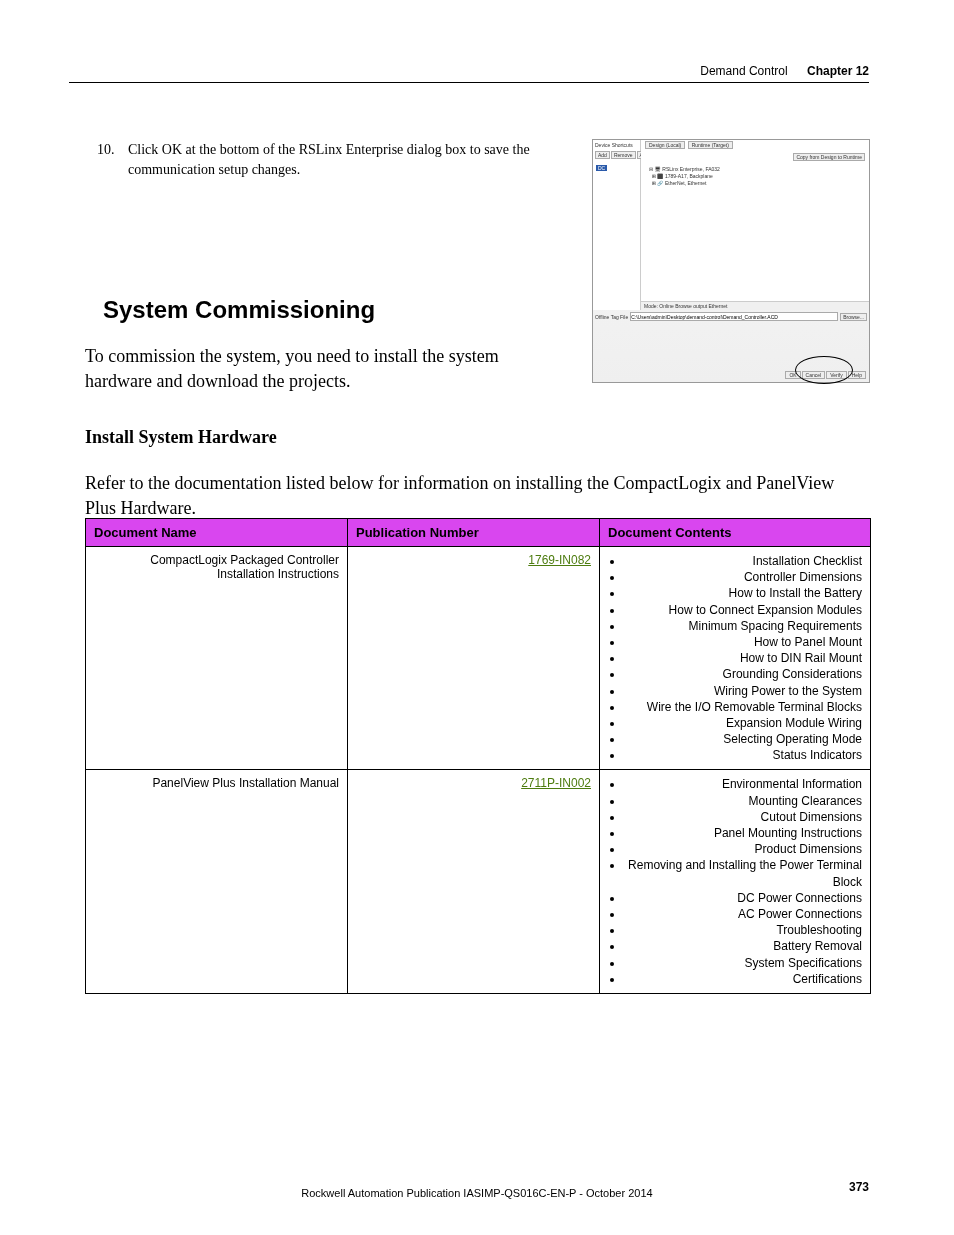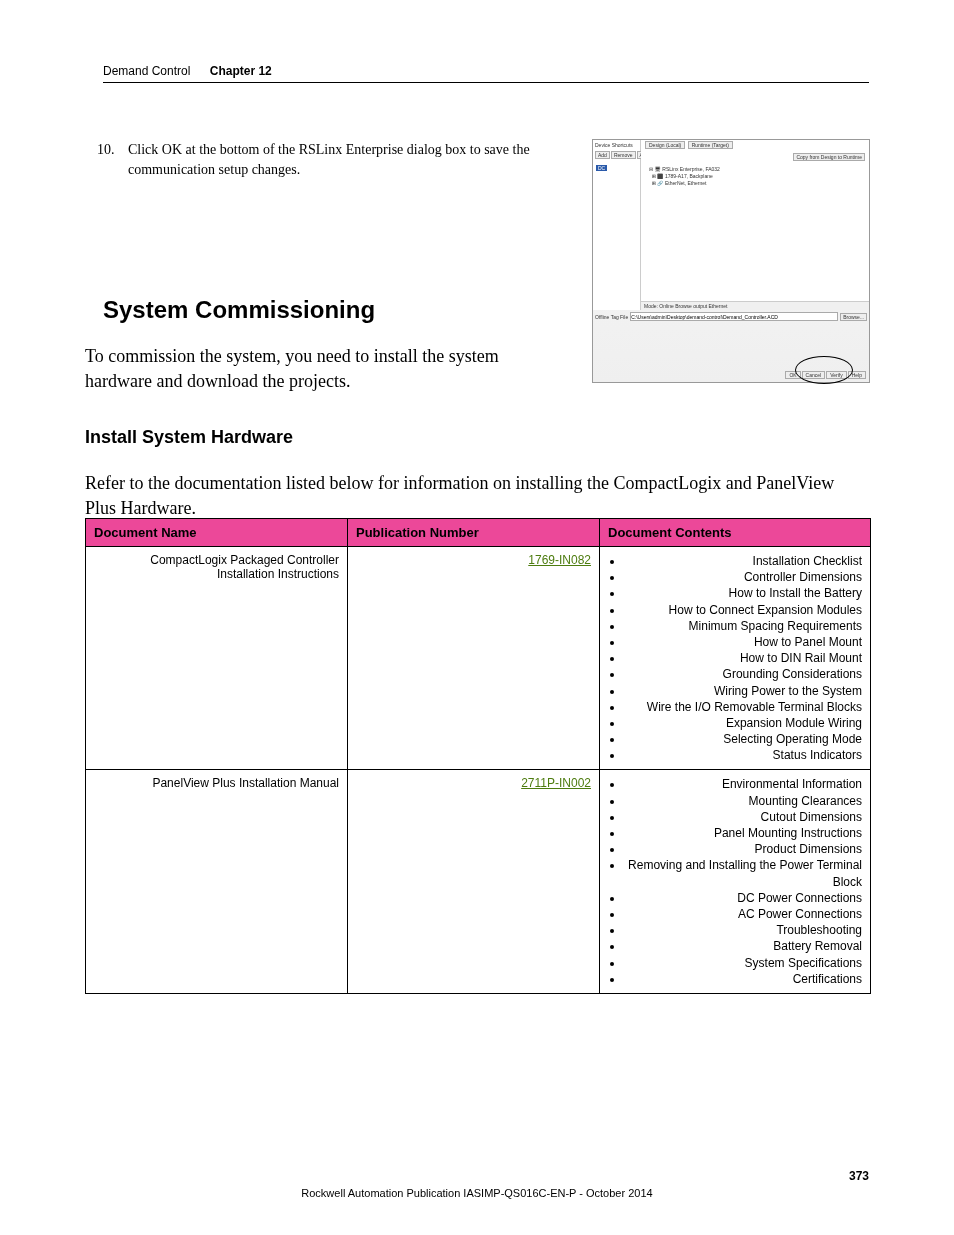--- a/index.html
+++ b/index.html
@@ -7,27 +7,27 @@
     width: 954px;
     height: 1235px;
     background: #fff;
     font-family: Georgia, 'Times New Roman', serif;
     color: #000;
     position: relative;
   }
   .header {
     position: absolute;
     top: 64px;
-    left: 103px;
+    left: 69px;
     right: 85px;
     border-bottom: 1.5px solid #000;
     padding-bottom: 4px;
     font-family: Arial, Helvetica, sans-serif;
     font-size: 12px;
-    text-align: left;
+    text-align: right;
   }
   .header .chapter-label { font-weight: bold; margin-left: 16px; }
   .step {
     position: absolute;
     top: 140px;
     left: 97px;
     width: 475px;
     font-size: 14px;
     line-height: 1.4;
   }
@@ -82,21 +82,21 @@
     top: 344px;
     left: 85px;
     width: 470px;
     font-size: 18px;
     line-height: 1.4;
   }
   h2.install {
     position: absolute;
     top: 427px;
     left: 85px;
-    font-family: Liberation Sans, sans-serif;
+    font-family: Liberation Serif, serif;
     font-weight: bold;
     font-size: 18px;
   }
   .refer-p {
     position: absolute;
     top: 471px;
     left: 85px;
     width: 780px;
     font-size: 18px;
     line-height: 1.4;
@@ -108,21 +108,21 @@
     width: 786px;
     border-collapse: collapse;
     font-family: Arial, Helvetica, sans-serif;
     font-size: 12px;
   }
   table.doc th {
     text-align: left;
     font-weight: bold;
     padding: 6px 8px;
     border: 1px solid #000;
-    background: #ec4899;
+    background: #d946ef;
     font-size: 13px;
   }
   table.doc td {
     vertical-align: top;
     padding: 6px 8px;
     border: 1px solid #000;
     text-align: right;
   }
   table.doc td:nth-child(1){ width: 262px; }
   table.doc td:nth-child(2){ width: 252px; }
@@ -134,21 +134,21 @@
     bottom: 36px;
     left: 85px;
     right: 85px;
     font-family: Arial, Helvetica, sans-serif;
     font-size: 11px;
     text-align: center;
   }
   .footer .pnum {
     position: absolute;
     right: 0;
-    bottom: 16px;
+    bottom: 5px;
     font-weight: bold;
     font-size: 12px;
   }
 </style>
 </head>
 <body>
 
 <div class="header">
   <span>Demand Control</span>
   <span class="chapter-label">Chapter 12</span>

